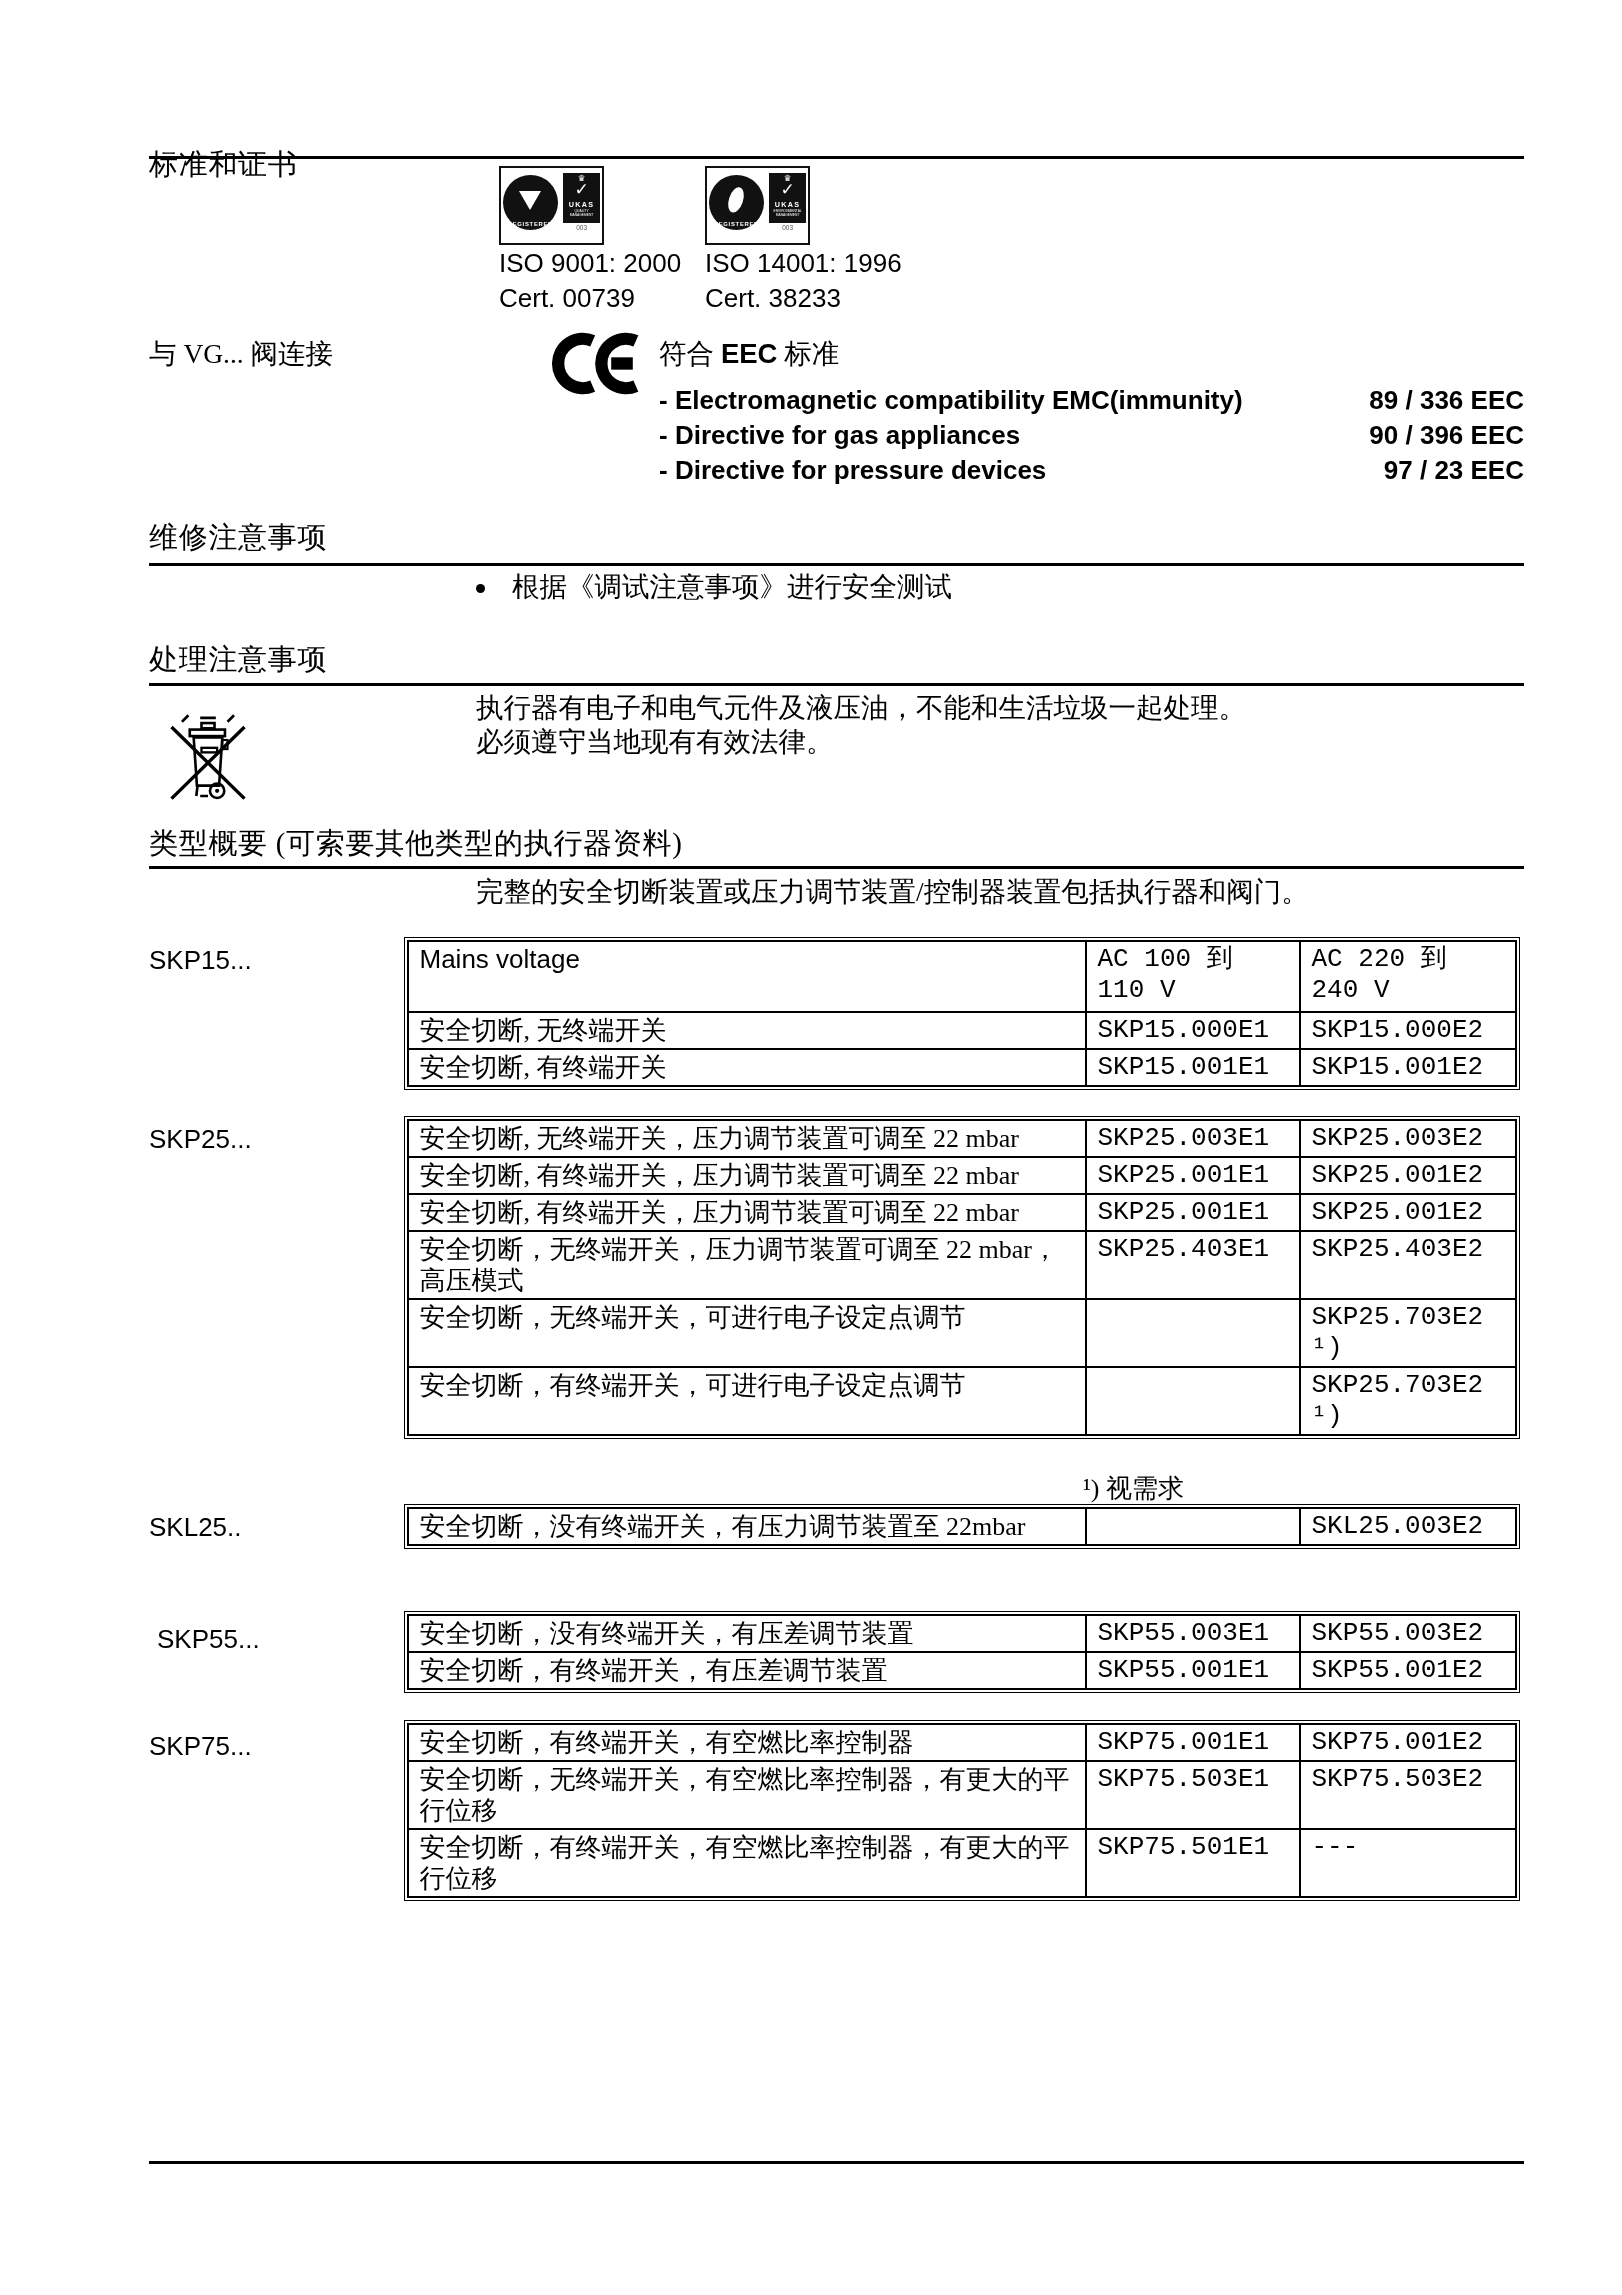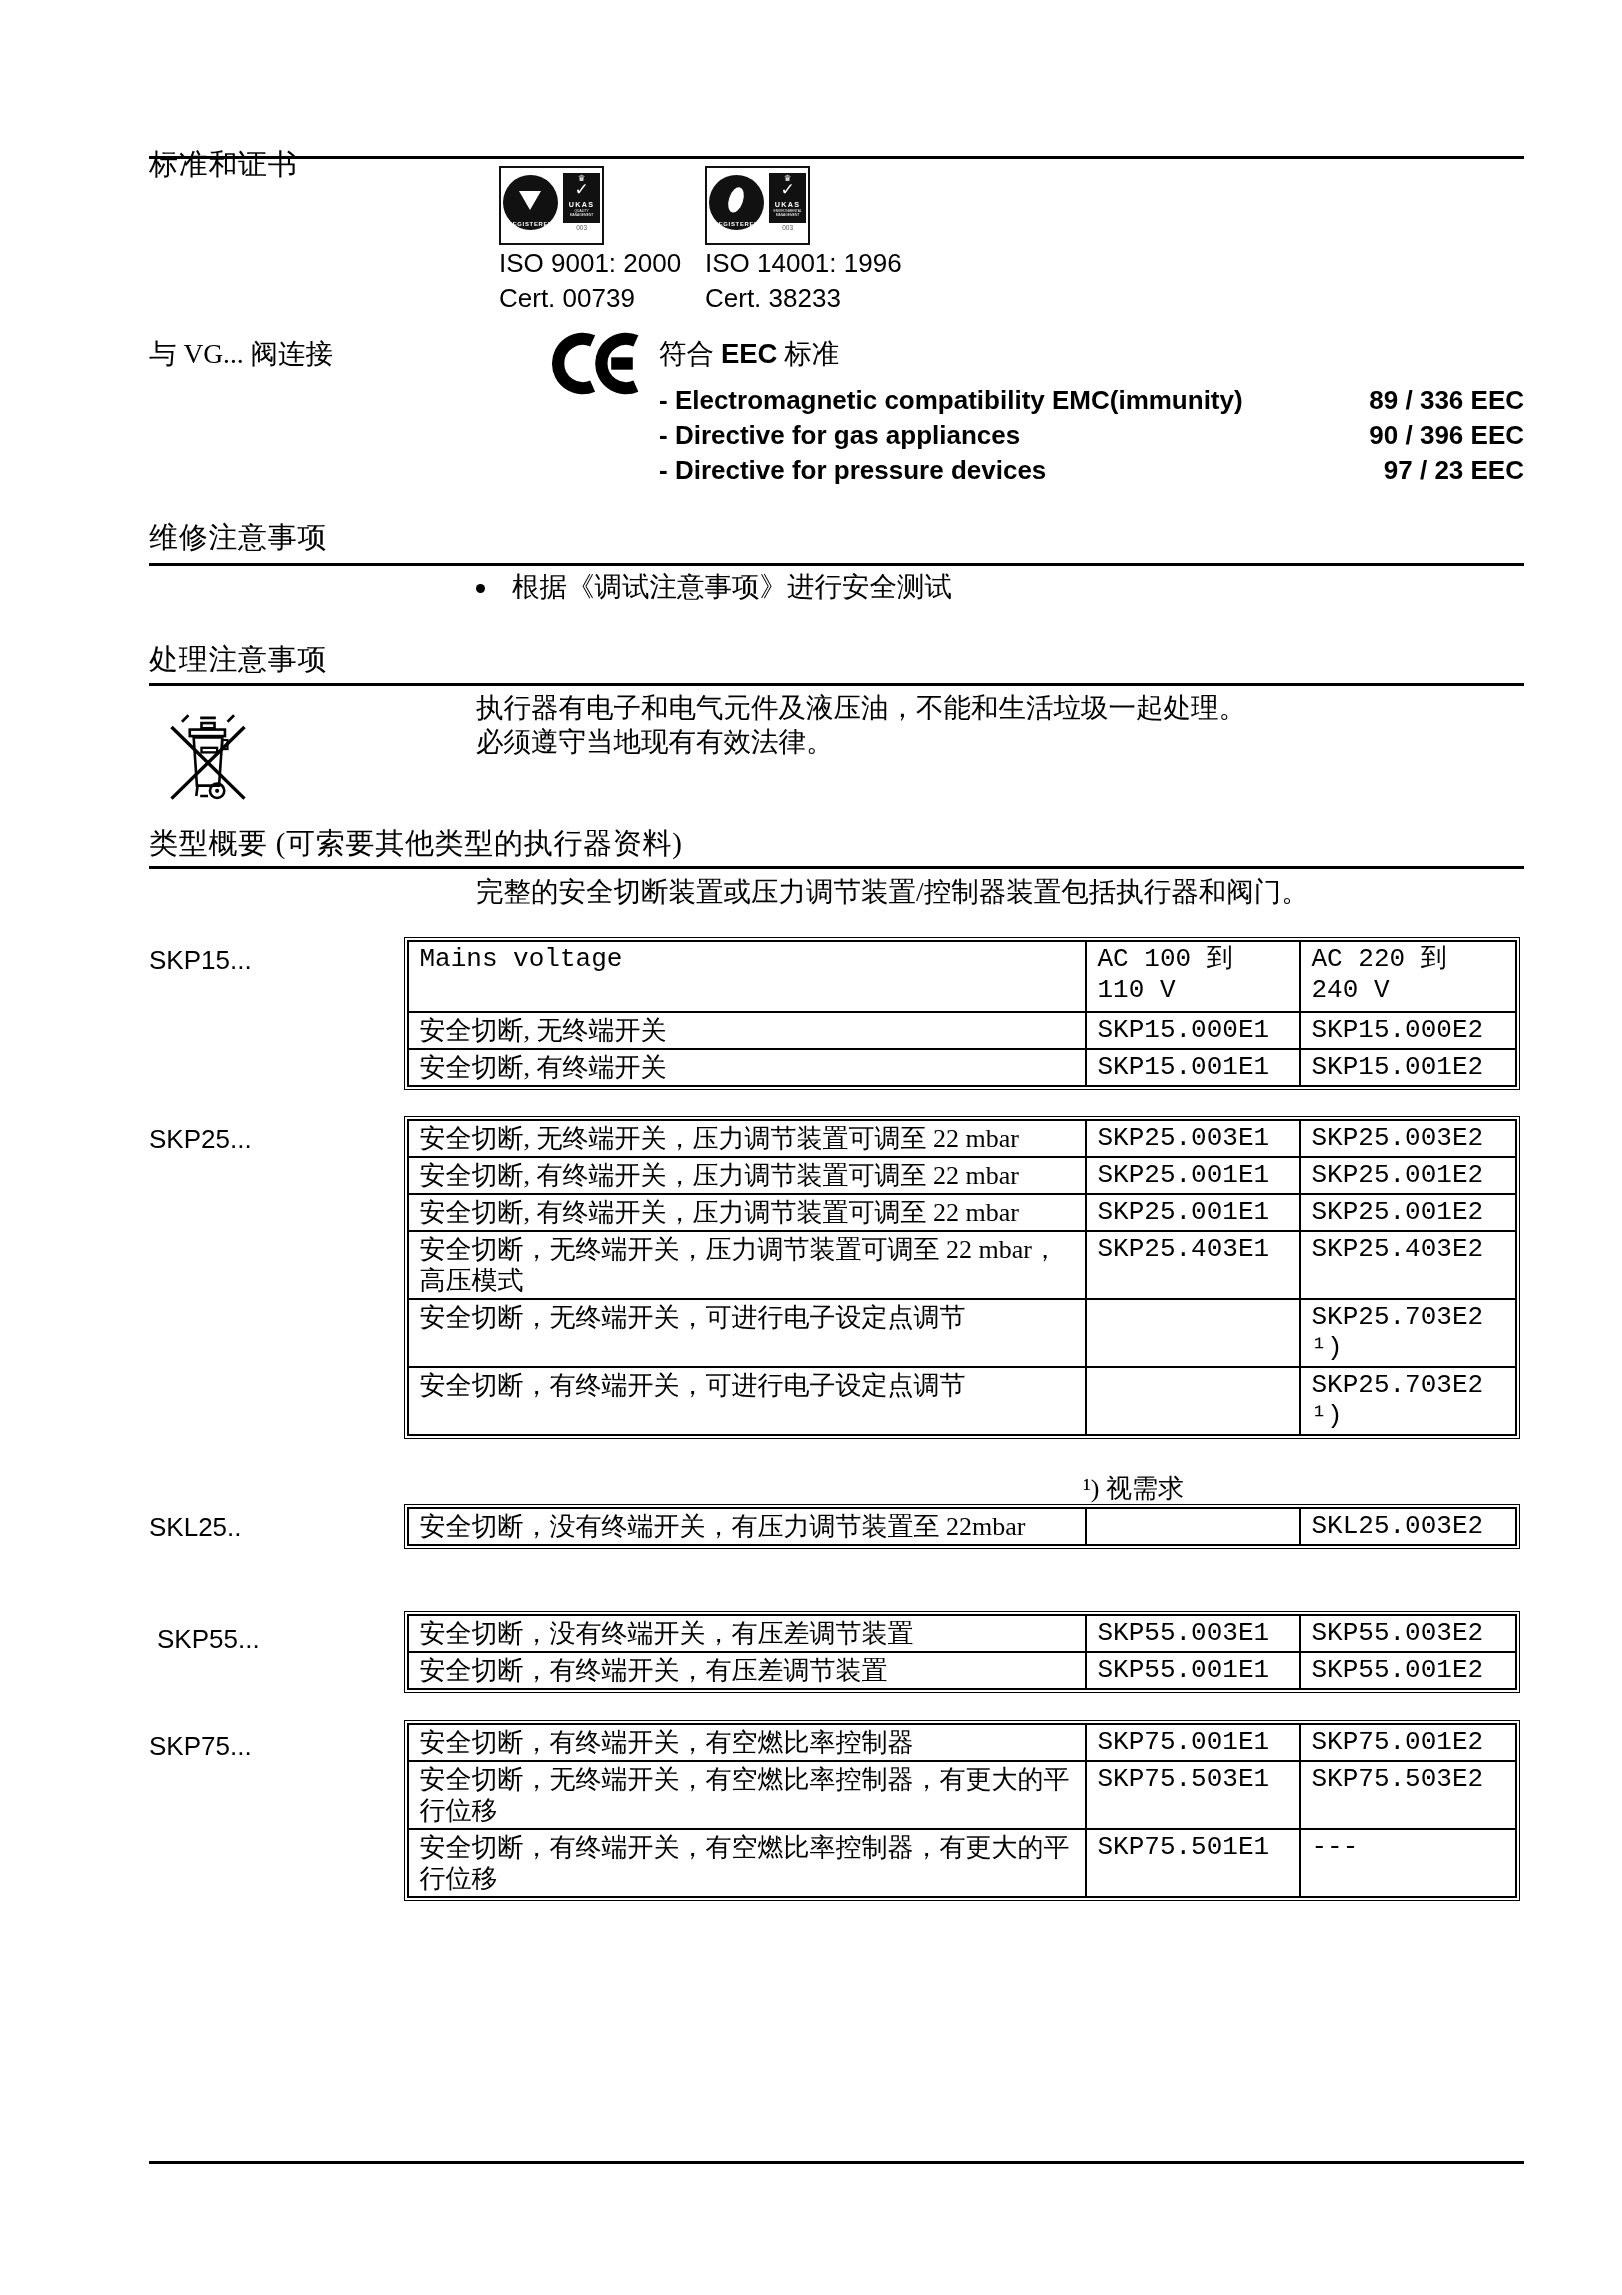--- a/index.html
+++ b/index.html
@@ -14,21 +14,21 @@
   .ce-row{display:flex;justify-content:space-between;align-items:baseline;
           font-family:"Liberation Sans",sans-serif;font-weight:700;font-size:26px;white-space:nowrap;}
   .type-label{font-family:"Liberation Sans",sans-serif;font-size:26px;white-space:nowrap;}
   
   .twrap{position:absolute;left:404px;width:1116px;border:1.3px solid #000;padding:2px;
          box-sizing:border-box;background:#fff;}
   table.dt{width:100%;border-collapse:collapse;table-layout:fixed;}
   table.dt td,table.dt th{border:2px solid #000;padding:2px 10.5px;vertical-align:top;
         font-size:26px;line-height:31px;font-weight:400;text-align:left;}
   td.model,th.volt{font-family:Liberation Mono, monospace;font-weight:700;white-space:normal;}
-  th.mains{font-family:Liberation Mono, monospace;font-weight:700;margin-top:6px;}
+  th.mains{font-family:Liberation Sans, sans-serif;font-weight:700;margin-top:6px;}
   tr.hdr th{height:65px;}
   
   .badge{position:absolute;width:105px;height:79px;border:2.6px solid #111;box-sizing:border-box;
          display:flex;align-items:flex-start;justify-content:center;gap:5.2px;padding-top:4.6px;background:#fff;}
   .bsi-circle{width:55px;height:55px;border-radius:50%;background:#111;position:relative;
               display:flex;align-items:center;justify-content:center;margin-top:2.6px;}
   .emblem-tri{width:0;height:0;border-left:11px solid transparent;border-right:11px solid transparent;
               border-top:19.6px solid #fff;margin-bottom:5.2px;}
   .emblem-leaf{width:14.4px;height:26px;background:#fff;border-radius:50%;transform:rotate(18deg);margin-bottom:5.2px;}
   .bsi-reg{position:absolute;bottom:3.3px;width:100%;text-align:center;color:#fff;

